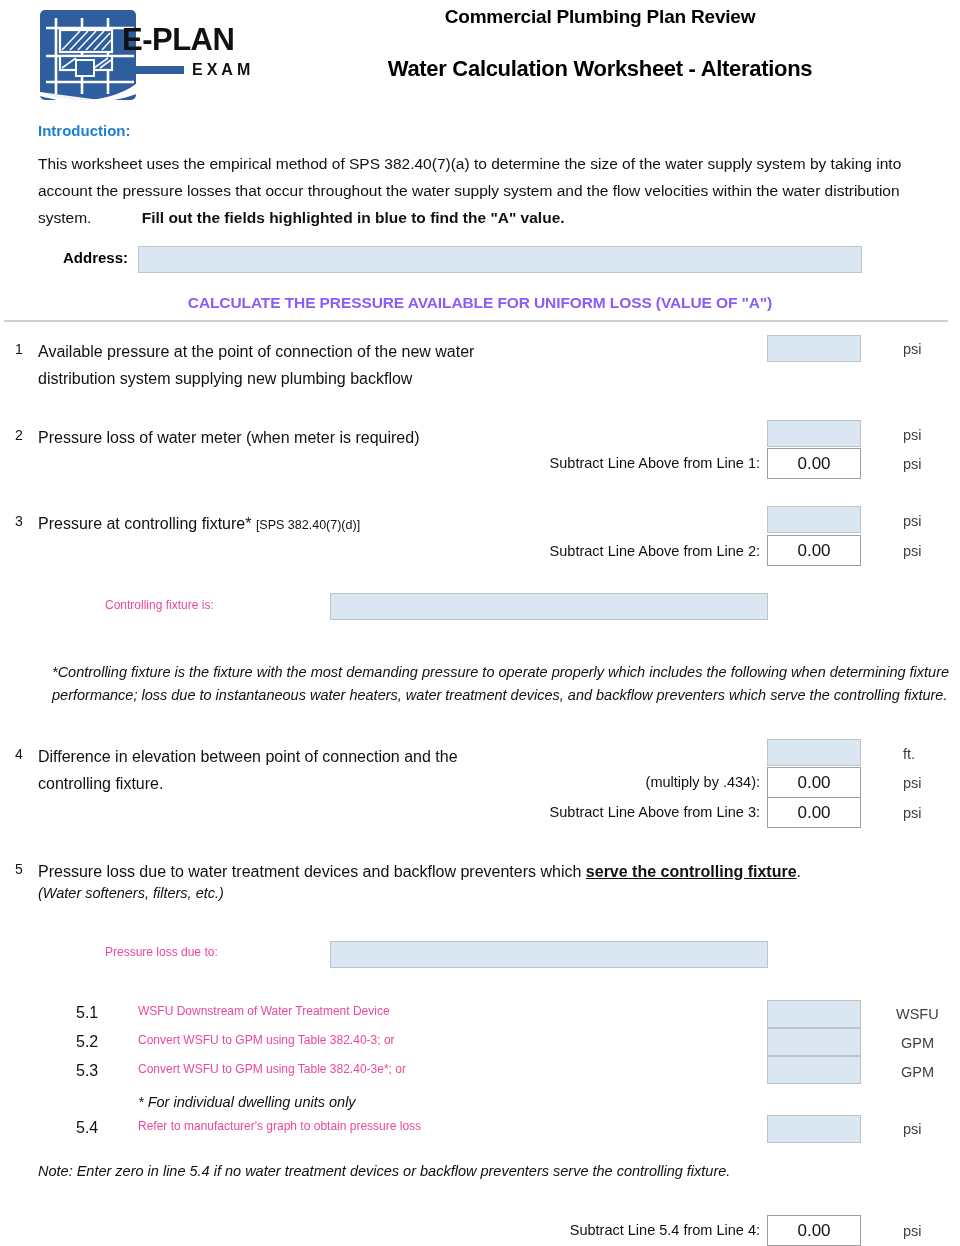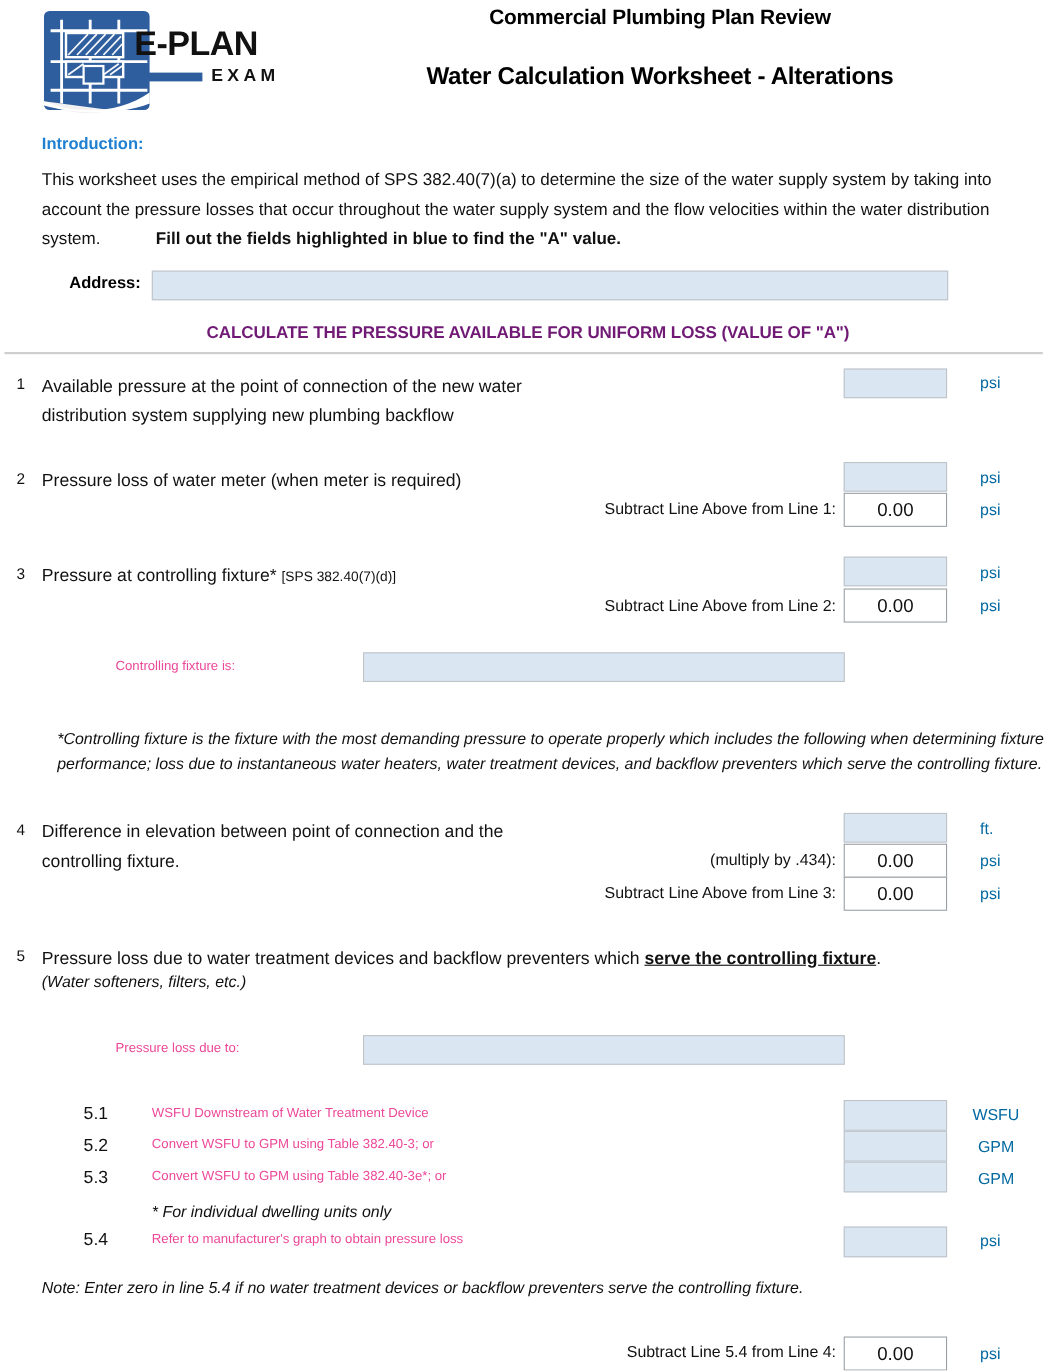--- a/index.html
+++ b/index.html
@@ -134,21 +134,21 @@
 
   
   .section-head {
     position: absolute;
     left: 0;
     top: 294px;
     width: 960px;
     text-align: center;
     font-size: 15.5px;
     font-weight: bold;
-    color: #701a75;
+    color: #8b5cf6;
     letter-spacing: -0.1px;
   }
   .divider {
     position: absolute;
     left: 4px;
     top: 320px;
     width: 944px;
     height: 2px;
     background: #cfcfcf;
   }
@@ -165,21 +165,22 @@
     box-sizing: border-box;
     display: flex;
     align-items: center;
     justify-content: center;
     font-size: 17px;
     color: #111;
   }
   .unit {
     position: absolute;
     font-size: 14.5px;
-    color: #0369a1;
+    color: #404040;
+    margin-left: 12px;
   }
   .rlabel {
     position: absolute;
     text-align: right;
     font-size: 14.5px;
     color: #111;
   }
 
   .num {
     position: absolute;

